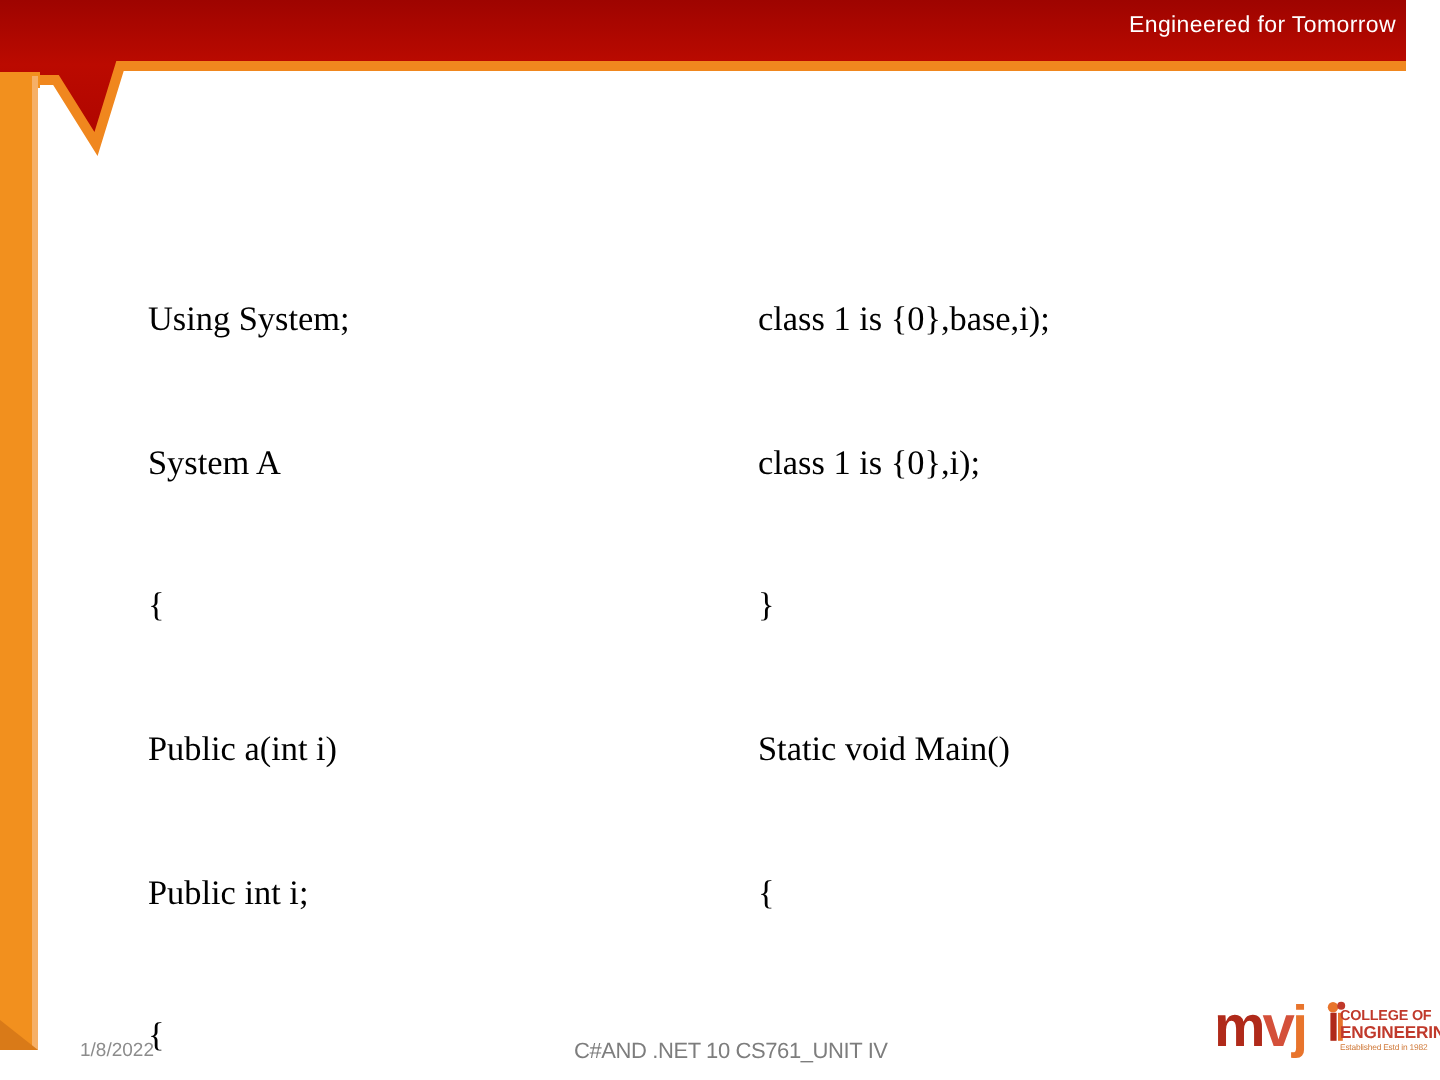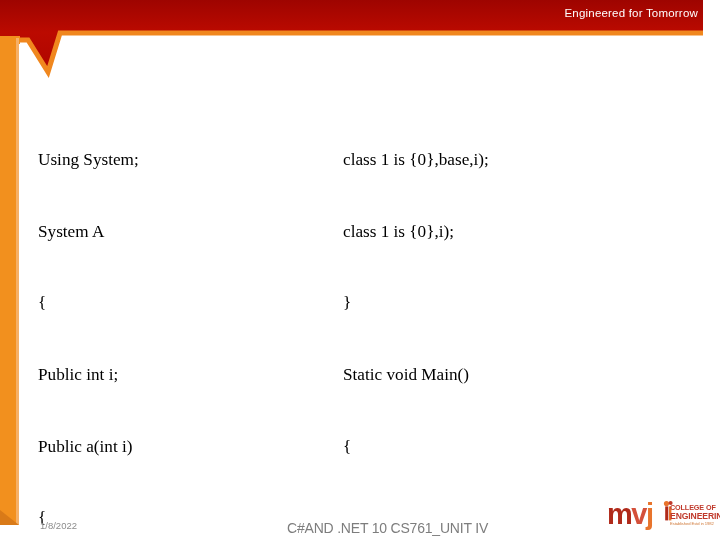--- a/index.html
+++ b/index.html
@@ -64,21 +64,21 @@
   }
   .code-col {
     font-family: "Liberation Serif", serif;
     font-size: 17.2px;
     line-height: 23.9px;
     color: #000000;
     white-space: pre;
   }
   .col-left { width: 305px; }
   .col-right { width: 345px; }
-  .code-line { white-space: pre; }
+  .code-line { white-space: pre; margin-left: 36px; }
 
   
   .footer {
     position: absolute;
     left: 0;
     top: 500px;
     width: 720px;
     height: 40px;
     z-index: 2;
     margin-top: 12px;
@@ -90,21 +90,21 @@
     font-family: "Liberation Sans", sans-serif;
     font-size: 9.5px;
     color: #8c8c8c;
     white-space: nowrap;
   }
   .footer-center {
     position: absolute;
     left: 287px;
     top: 8px;
     font-family: "Liberation Sans", sans-serif;
-    font-size: 14px;
+    font-size: 11px;
     color: #7d7d7d;
     white-space: nowrap;
     letter-spacing: -0.2px;
   }
 
   
   .logo {
     position: absolute;
     left: 607px;
     top: 498px;
@@ -182,22 +182,22 @@
     <rect x="16" y="0" width="3" height="487" fill="#f6b067"></rect>
     <path d="M 0,472 L 19,487 L 0,487 Z" fill="#d97a18"></path>
   </svg>
 
   
   <div class="content">
     <div class="code-col col-left">
       <div class="code-line">Using System;</div>
       <div class="code-line">System A</div>
       <div class="code-line">{</div>
+      <div class="code-line">Public a(int i)</div>
       <div class="code-line">Public int i;</div>
-      <div class="code-line">Public a(int i)</div>
       <div class="code-line">{</div>
       
       
       
       
       
       
       
       
       

